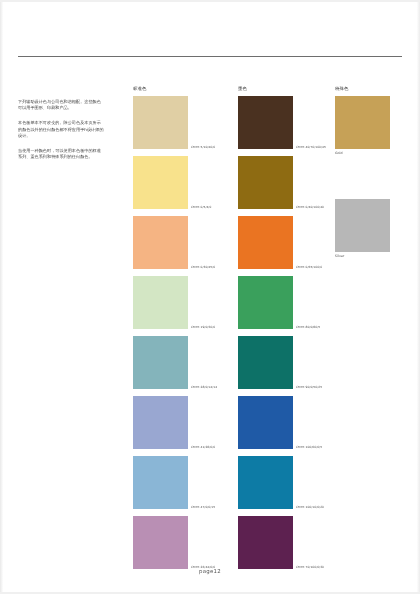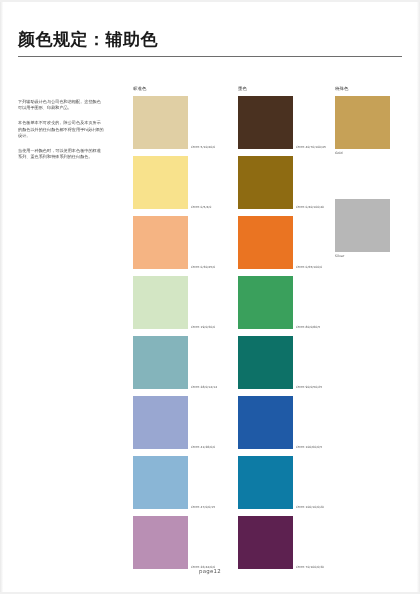--- a/index.html
+++ b/index.html
@@ -149,21 +149,20 @@
 </head>
 <body>
 
 <div class="page">
 
   <div class="edge-left"></div>
   <div class="edge-right"></div>
   <div class="edge-top"></div>
   <div class="edge-bottom"></div>
 
-  <div class="title">颜色规定：辅助色</div>
   <div class="title-rule"></div>
 
   <div class="copy">
     <p>下列辅助设计色与公司色和谐相配。这些颜色可以用于图形、印刷和产品。</p>
     <p>本色板基本不可改变的。除公司色及本页所示的颜色以外的任何颜色都不得应用于h设计师的设计。</p>
     <p>当使用一种颜色时，可以使用本色板中的标准系列、重色系列和特殊系列的任何颜色。</p>
   </div>
 
   <div class="col col-standard">
     <div class="col-head">标准色</div>

